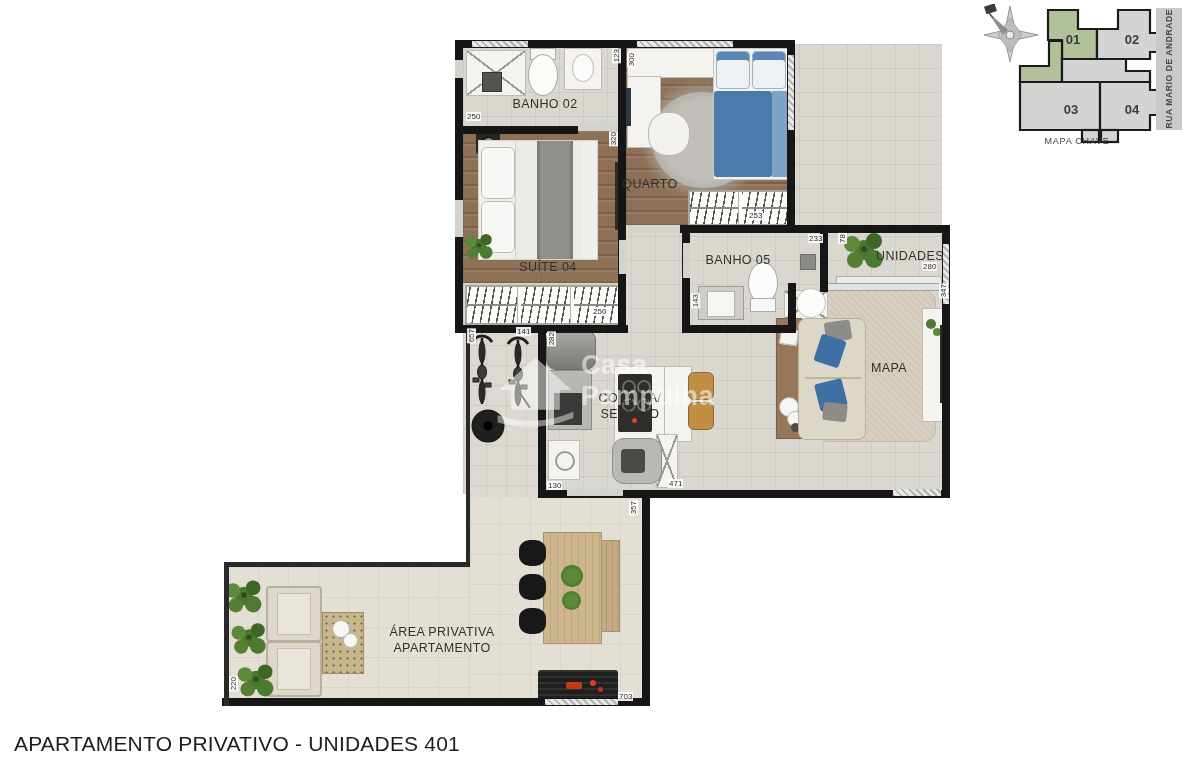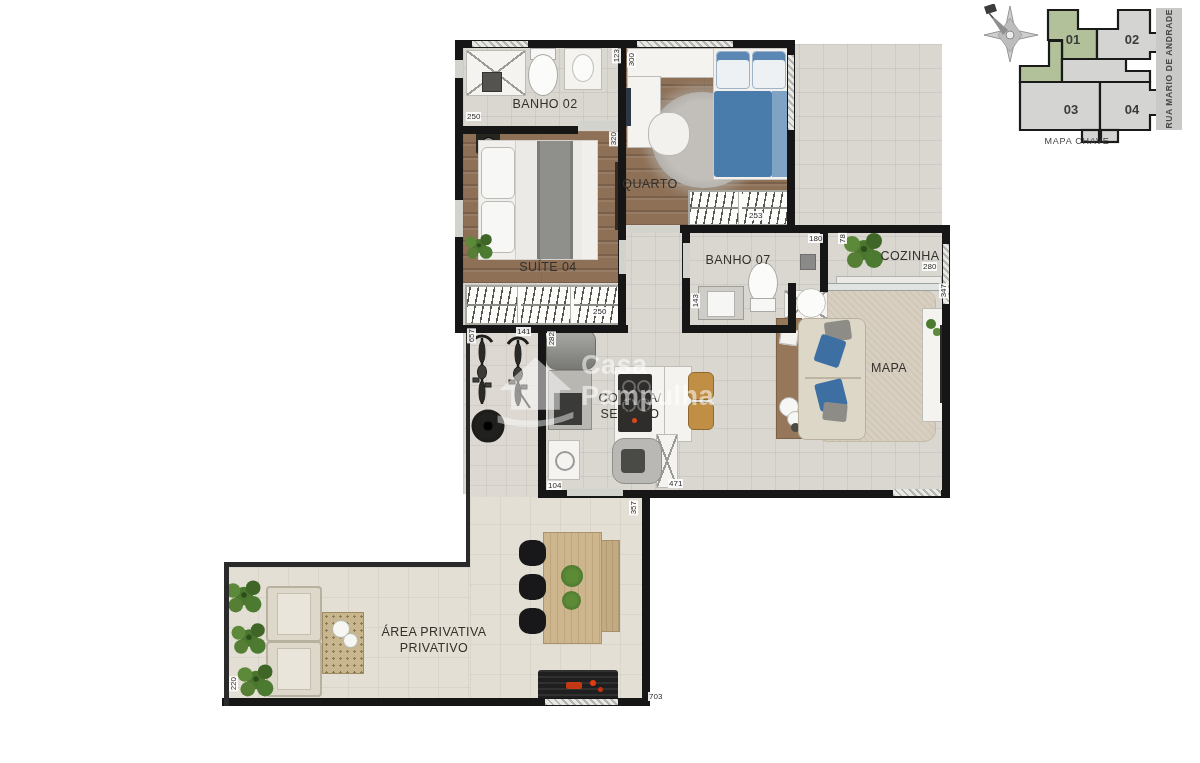--- a/index.html
+++ b/index.html
@@ -266,50 +266,50 @@
   <div class="thresh" style="left:628px;top:226px;width:52px;height:7px"></div>
   <div class="thresh" style="left:683px;top:243px;width:7px;height:35px"></div>
   <div class="thresh" style="left:619px;top:240px;width:7px;height:34px"></div>
   <div class="thresh" style="left:455px;top:60px;width:8px;height:18px"></div>
   <div class="thresh" style="left:455px;top:200px;width:8px;height:37px"></div>
   <div class="glass" style="left:828px;top:283px;width:114px;height:6px"></div>
 
   <div class="rlabel" style="left:500px;top:96px;width:90px">BANHO 02</div>
   <div class="rlabel" style="left:618px;top:176px;width:64px">QUARTO</div>
   <div class="rlabel" style="left:505px;top:259px;width:86px;z-index:25">SUÍTE 04</div>
-  <div class="rlabel" style="left:694px;top:252px;width:88px">BANHO 07</div>
-  <div class="rlabel" style="left:868px;top:248px;width:84px">COZINHA</div>
+  <div class="rlabel" style="left:694px;top:252px;width:88px">BANHO 05</div>
+  <div class="rlabel" style="left:868px;top:248px;width:84px">UNIDADES</div>
   <div class="rlabel" style="left:858px;top:360px;width:62px">MAPA</div>
   <div class="rlabel" style="left:584px;top:390px;width:92px">
     <span style="display:block">COZINHA/</span>
     <span style="display:block">SERVIÇO</span>
   </div>
-  <div class="rlabel" style="left:368px;top:624px;width:132px">
+  <div class="rlabel" style="left:376px;top:624px;width:132px">
     <span style="display:block">ÁREA PRIVATIVA</span>
-    <span style="display:block">PRIVATIVO</span>
+    <span style="display:block">APARTAMENTO</span>
   </div>
 
   <span class="dim dimv" style="left:612px;top:48px">123</span>
   <span class="dim dimv" style="left:627px;top:52px">300</span>
   <span class="dim" style="left:466px;top:112px">250</span>
   <span class="dim dimv" style="left:609px;top:131px">320</span>
   <span class="dim" style="left:748px;top:211px">253</span>
-  <span class="dim" style="left:808px;top:234px">180</span>
+  <span class="dim" style="left:808px;top:234px">233</span>
   <span class="dim dimv" style="left:838px;top:233px">78</span>
   <span class="dim" style="left:922px;top:262px">280</span>
   <span class="dim dimv" style="left:939px;top:283px">347</span>
   <span class="dim" style="left:592px;top:307px">250</span>
   <span class="dim dimv" style="left:467px;top:328px">657</span>
   <span class="dim" style="left:516px;top:327px">141</span>
   <span class="dim dimv" style="left:547px;top:331px">282</span>
   <span class="dim dimv" style="left:691px;top:293px">143</span>
-  <span class="dim" style="left:547px;top:481px">104</span>
+  <span class="dim" style="left:547px;top:481px">130</span>
   <span class="dim" style="left:668px;top:479px">471</span>
   <span class="dim dimv" style="left:629px;top:500px">357</span>
-  <span class="dim" style="left:648px;top:692px">703</span>
+  <span class="dim" style="left:618px;top:692px">703</span>
   <span class="dim dimv" style="left:229px;top:676px">220</span>
 
   <div class="wm" style="left:494px;top:350px;width:220px;height:82px">
     <svg width="92" height="80" viewBox="0 0 92 80">
       <path d="M46 4 L6 40 L19 40 L19 62 L73 62 L73 40 L86 40 Z" fill="#ffffff" fill-opacity="0.5"></path>
       <path d="M4 68 Q 46 82 88 64 L88 71 Q 46 88 4 76 Z" fill="#ffffff" fill-opacity="0.45"></path>
     </svg>
     <div style="margin-left:4px">
       <div class="wm-text">Casa</div>
       <div class="wm-text">Pampulha</div>
@@ -341,20 +341,21 @@
       <text x="120" y="42">02</text>
       <text x="59" y="112">03</text>
       <text x="120" y="112">04</text>
     </g>
   </svg>
   <div class="keycap" style="left:1022px;top:136px;width:110px">MAPA CHAVE</div>
   <div class="street" style="left:1156px;top:8px;width:26px;height:122px">
     <span>RUA MARIO DE ANDRADE</span>
   </div>
 
+  <div class="footer" style="left:14px;top:732px">APARTAMENTO PRIVATIVO - UNIDADES 401</div>
 
   <svg width="0" height="0" style="position:absolute">
     <defs>
       <g id="plantsym">
         <circle cx="24" cy="24" r="10" fill="#4a762e"></circle>
         <circle cx="12" cy="18" r="8" fill="#5d8a3a"></circle>
         <circle cx="34" cy="15" r="8" fill="#3f6527"></circle>
         <circle cx="15" cy="34" r="8" fill="#567f35"></circle>
         <circle cx="34" cy="33" r="9" fill="#4c7a30"></circle>
         <circle cx="24" cy="23" r="3" fill="#2e4d1c"></circle>

